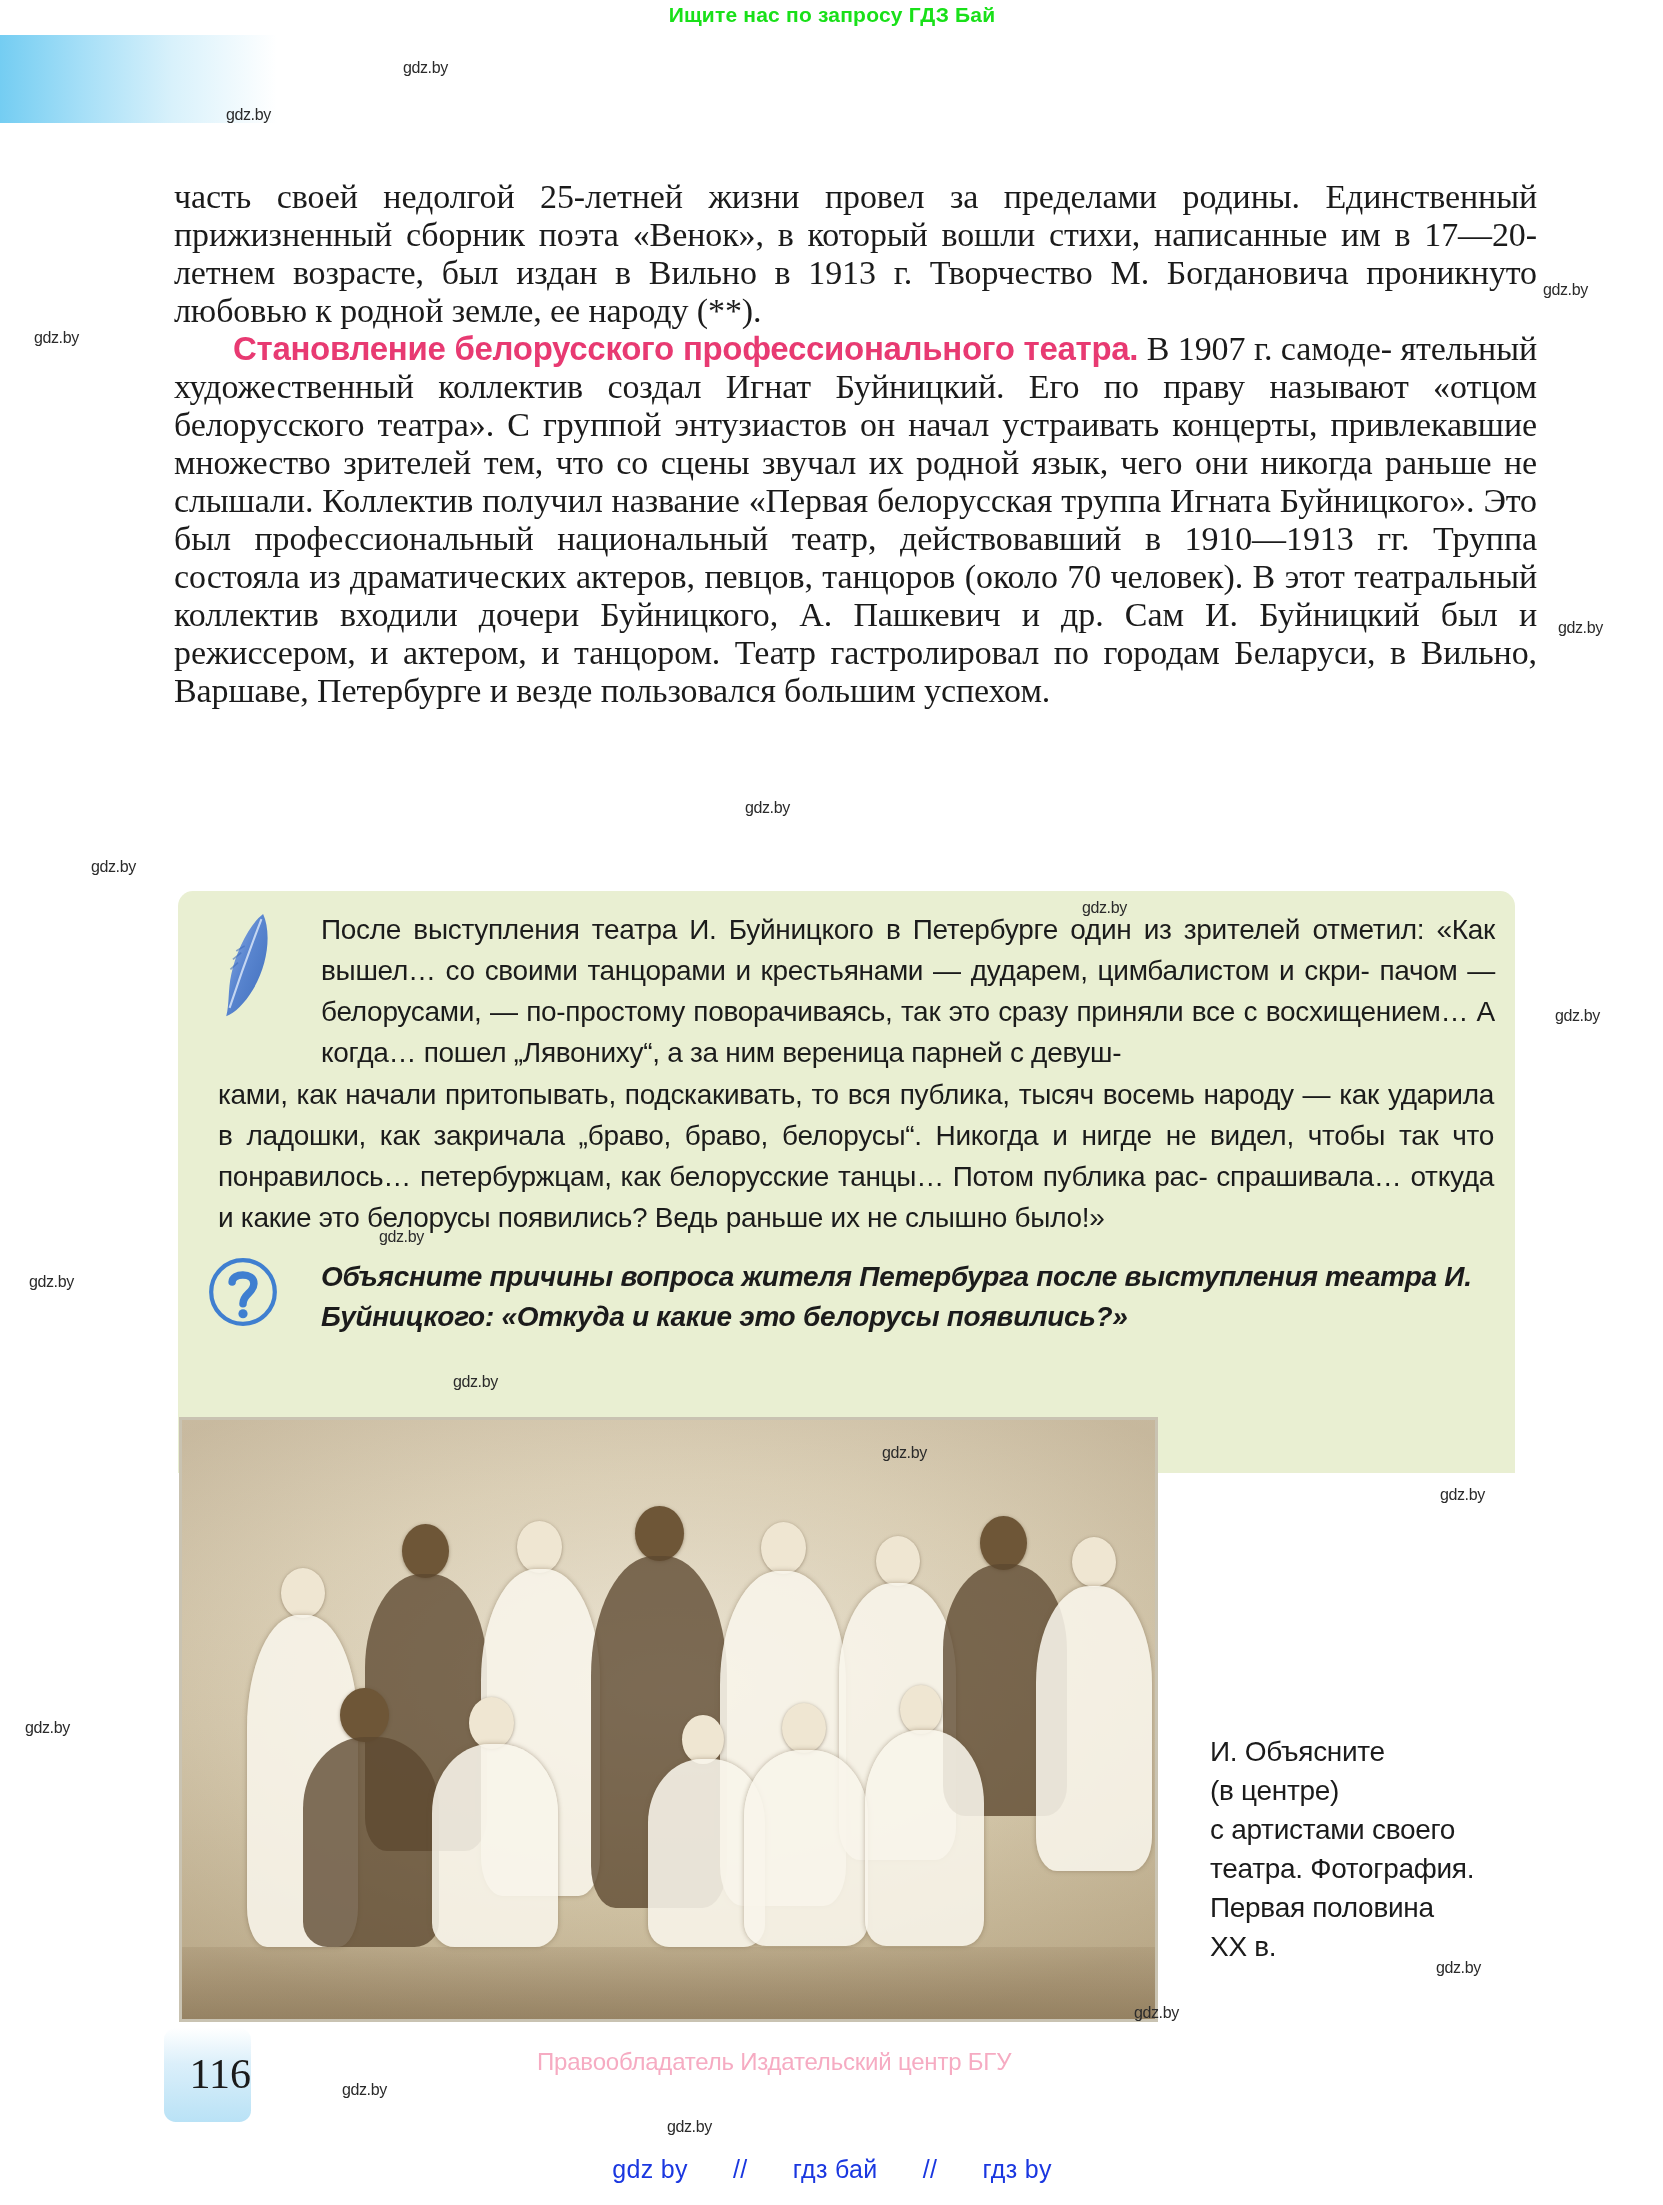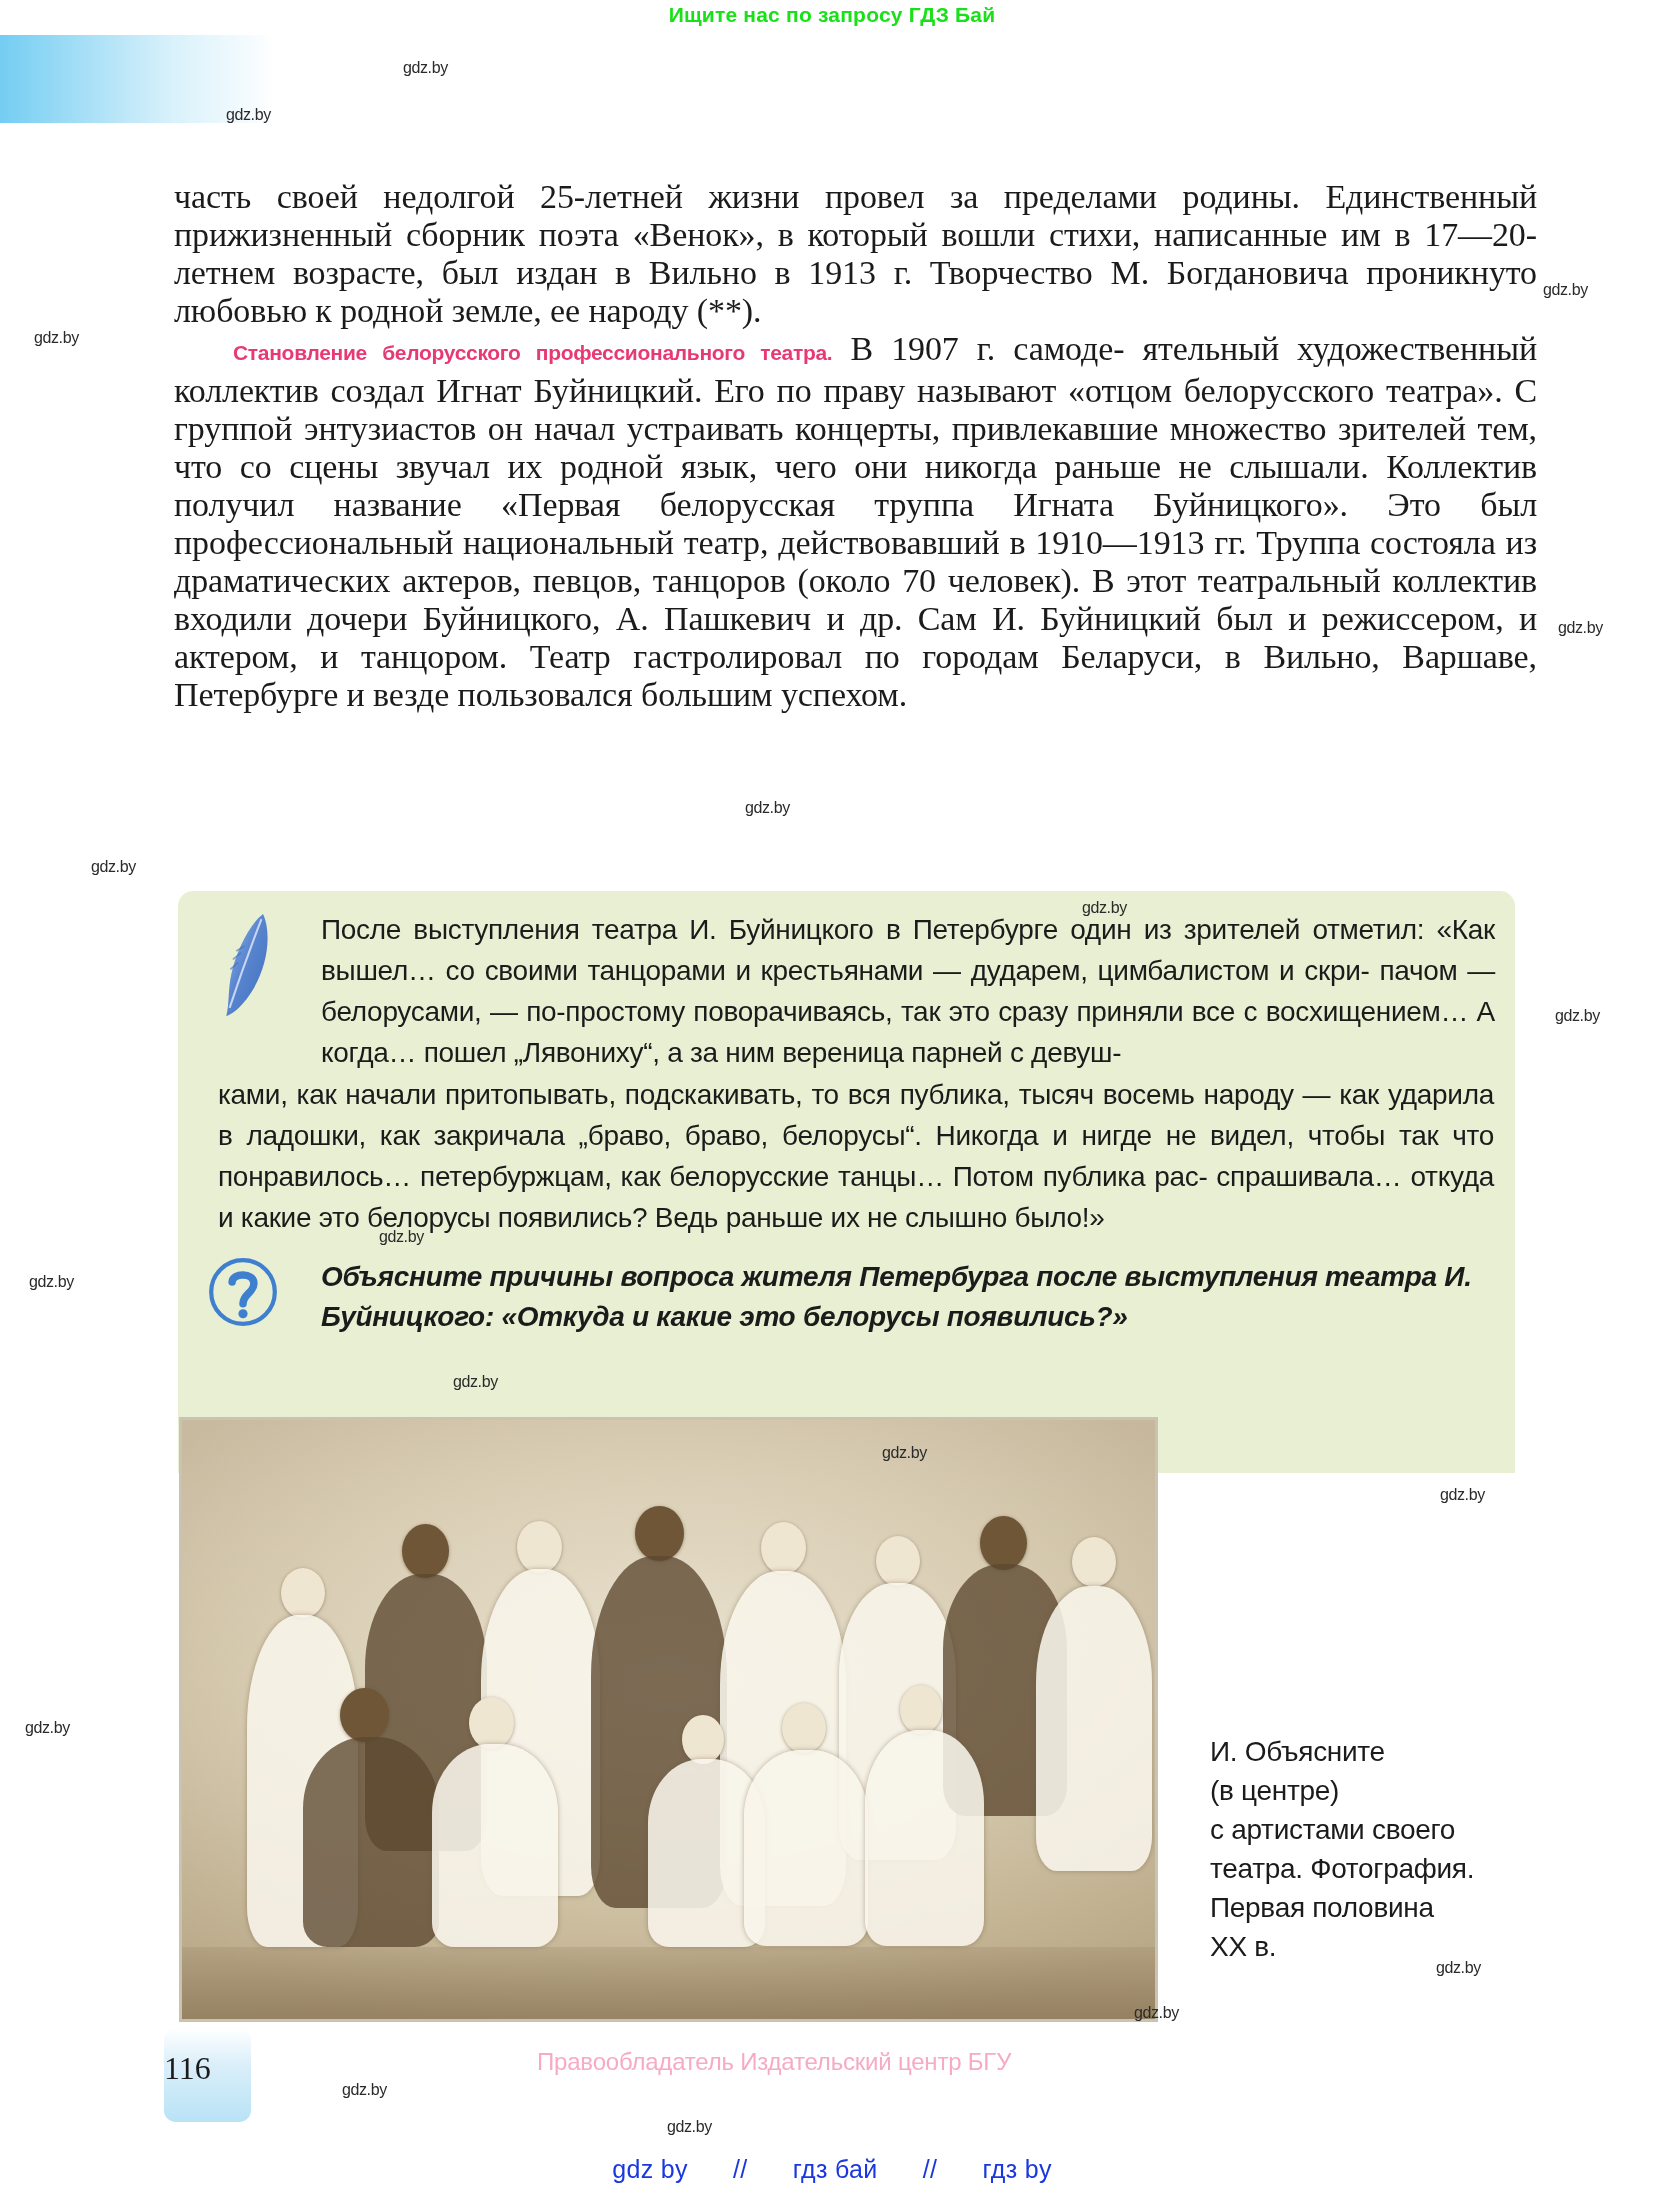--- a/index.html
+++ b/index.html
@@ -67,21 +67,21 @@
     text-align-last: left;
     font-family: "Liberation Serif", serif;
     letter-spacing: -0.1px;
   }
   .para.p1 { text-indent: 0; }
   .para.p2 { margin-top: 0px; }
   .hl-heading {
     color: #e83a72;
     font-family: "Liberation Sans", sans-serif;
     font-weight: bold;
-    font-size: 21px;
+    font-size: 33px;
     letter-spacing: -0.3px;
   }
   .bold-name { font-weight: normal; }
   .p2-indent { display: inline-block; width: 59px; }
 
   
   .green-box {
     position: absolute;
     left: 178px;
     top: 891px;
@@ -209,23 +209,23 @@
     top: 2028px;
     width: 87px;
     height: 94px;
     background: linear-gradient(to bottom, #ffffff 0%, #dbeffa 38%, #b9e2f6 100%);
     border-radius: 11.7px;
   }
   .page-num {
     position: absolute;
     left: 0; right: 0;
     top: 22px;
-    text-align: left;
+    text-align: right;
     font-family: "Liberation Serif", serif;
-    font-size: 32px;
+    font-size: 42px;
     color: #1b1b1b;
   }
 
   .copyright {
     position: absolute;
     left: 537px;
     top: 2048px;
     font-family: "Liberation Sans", sans-serif;
     font-size: 24px;
     color: #f6abc2;

